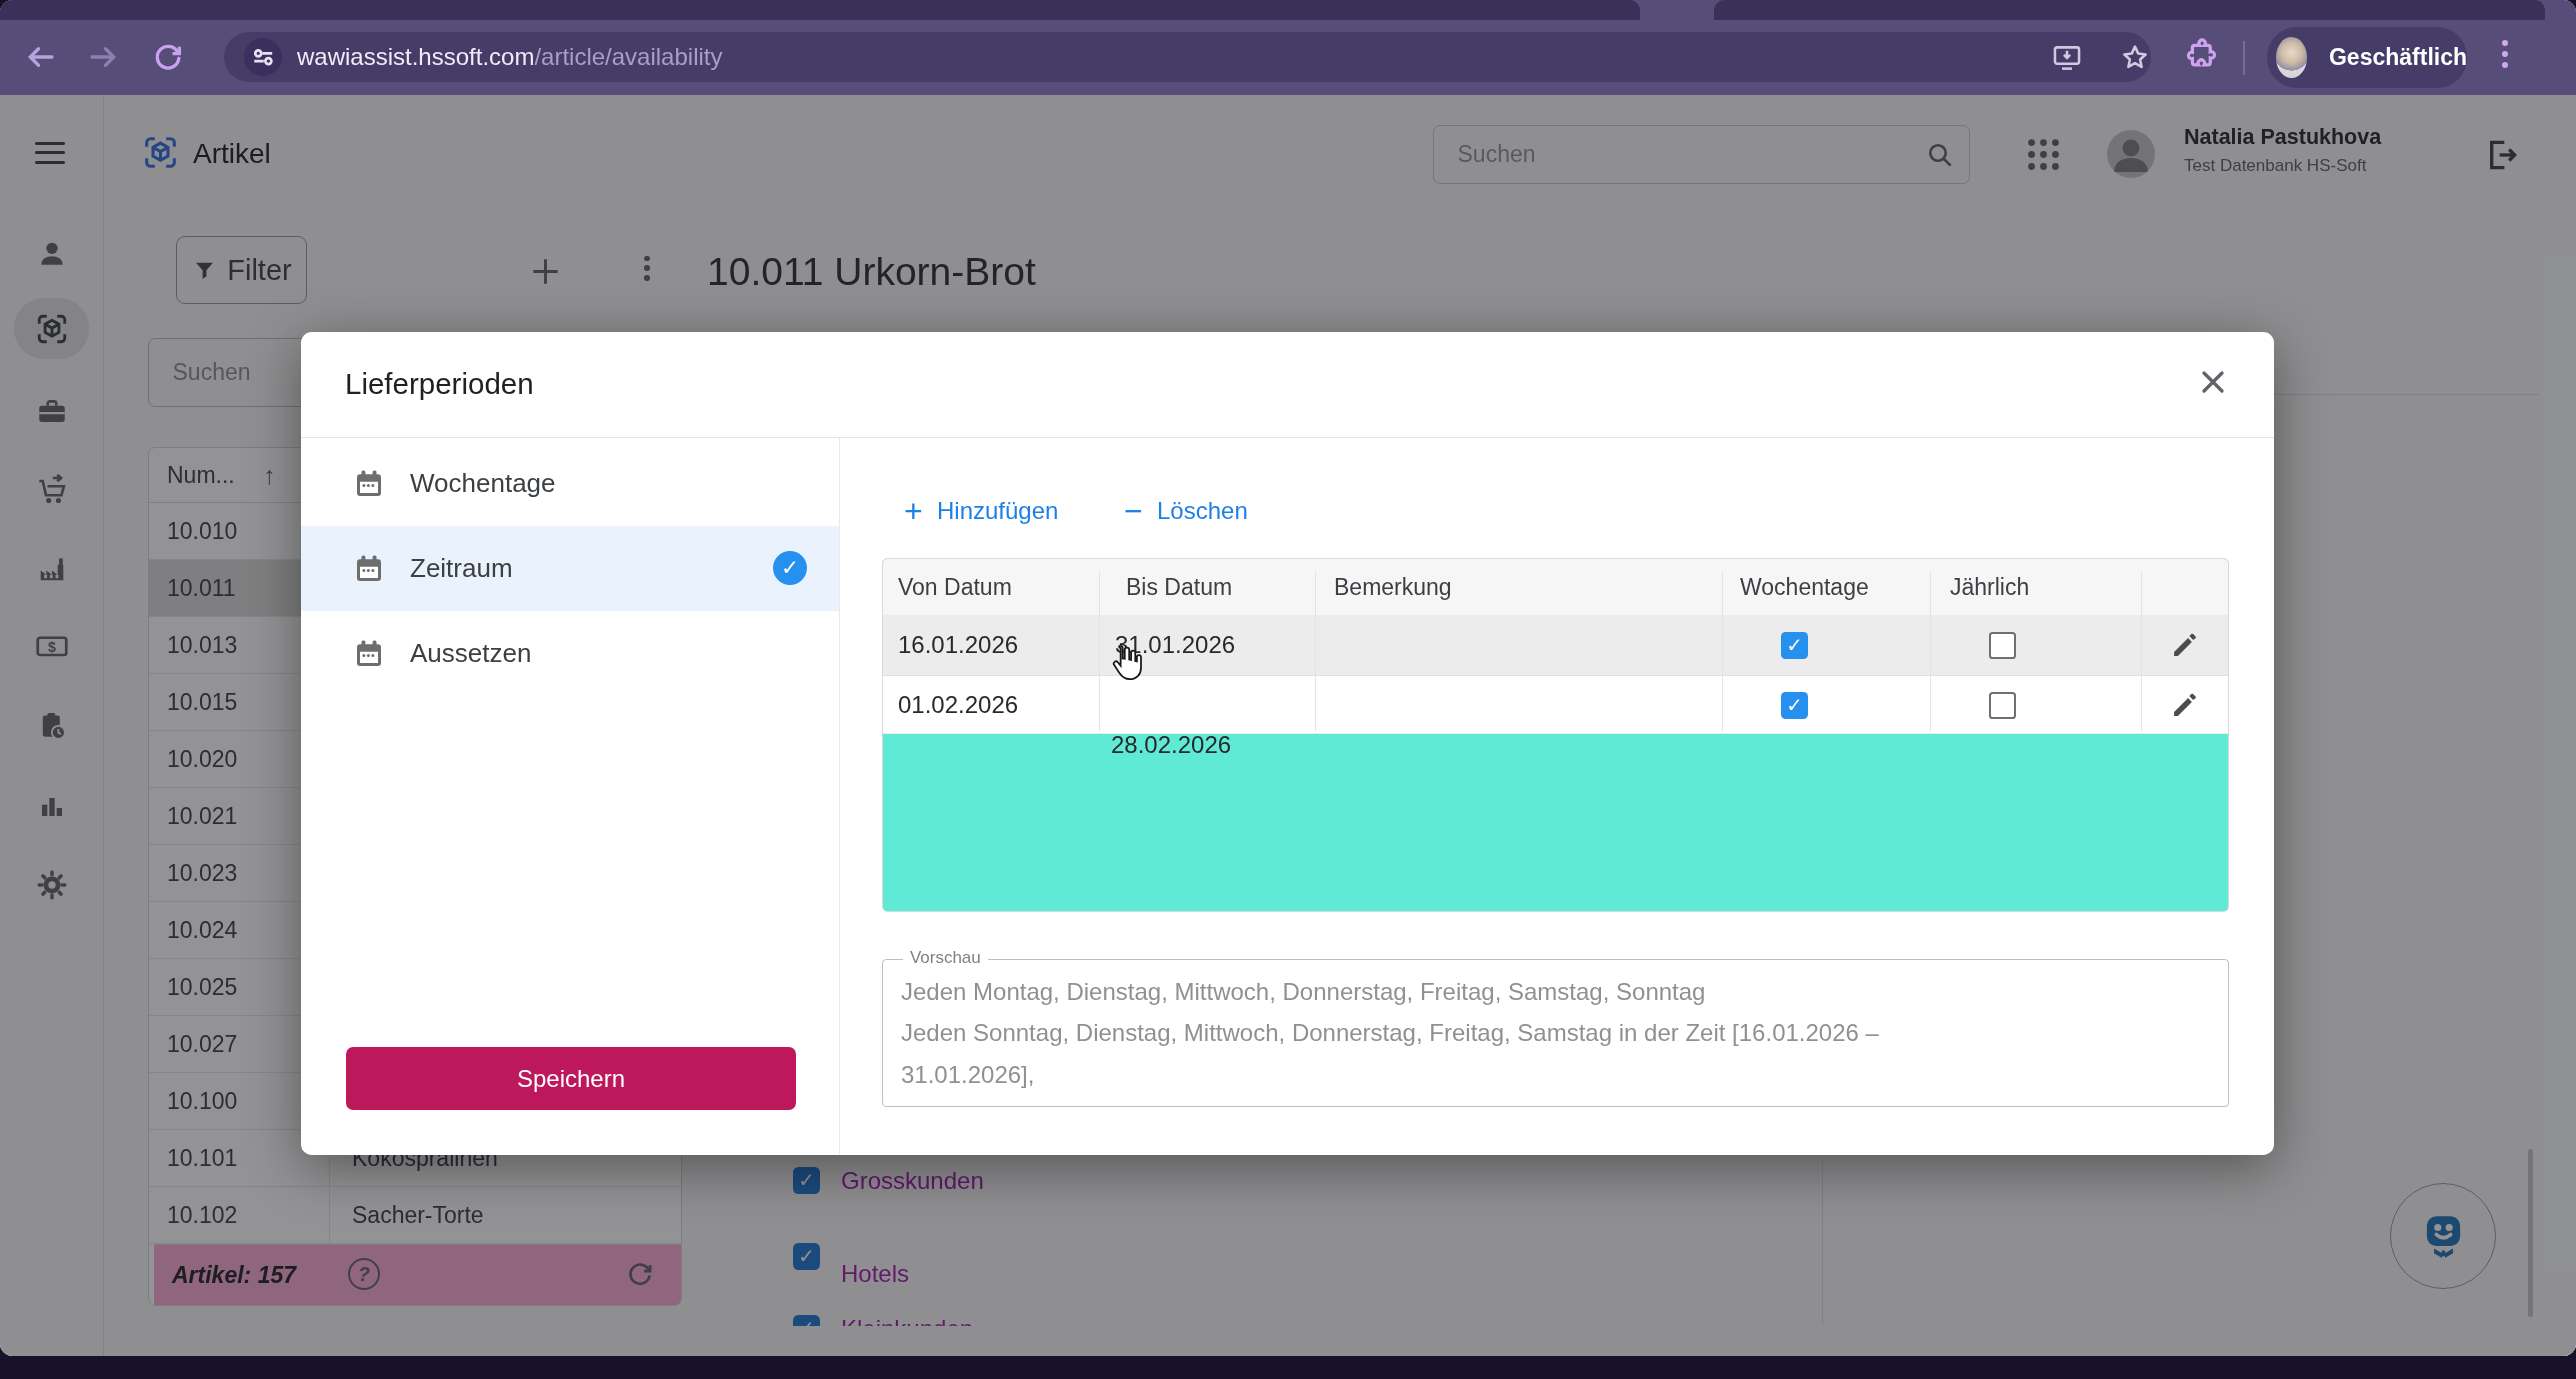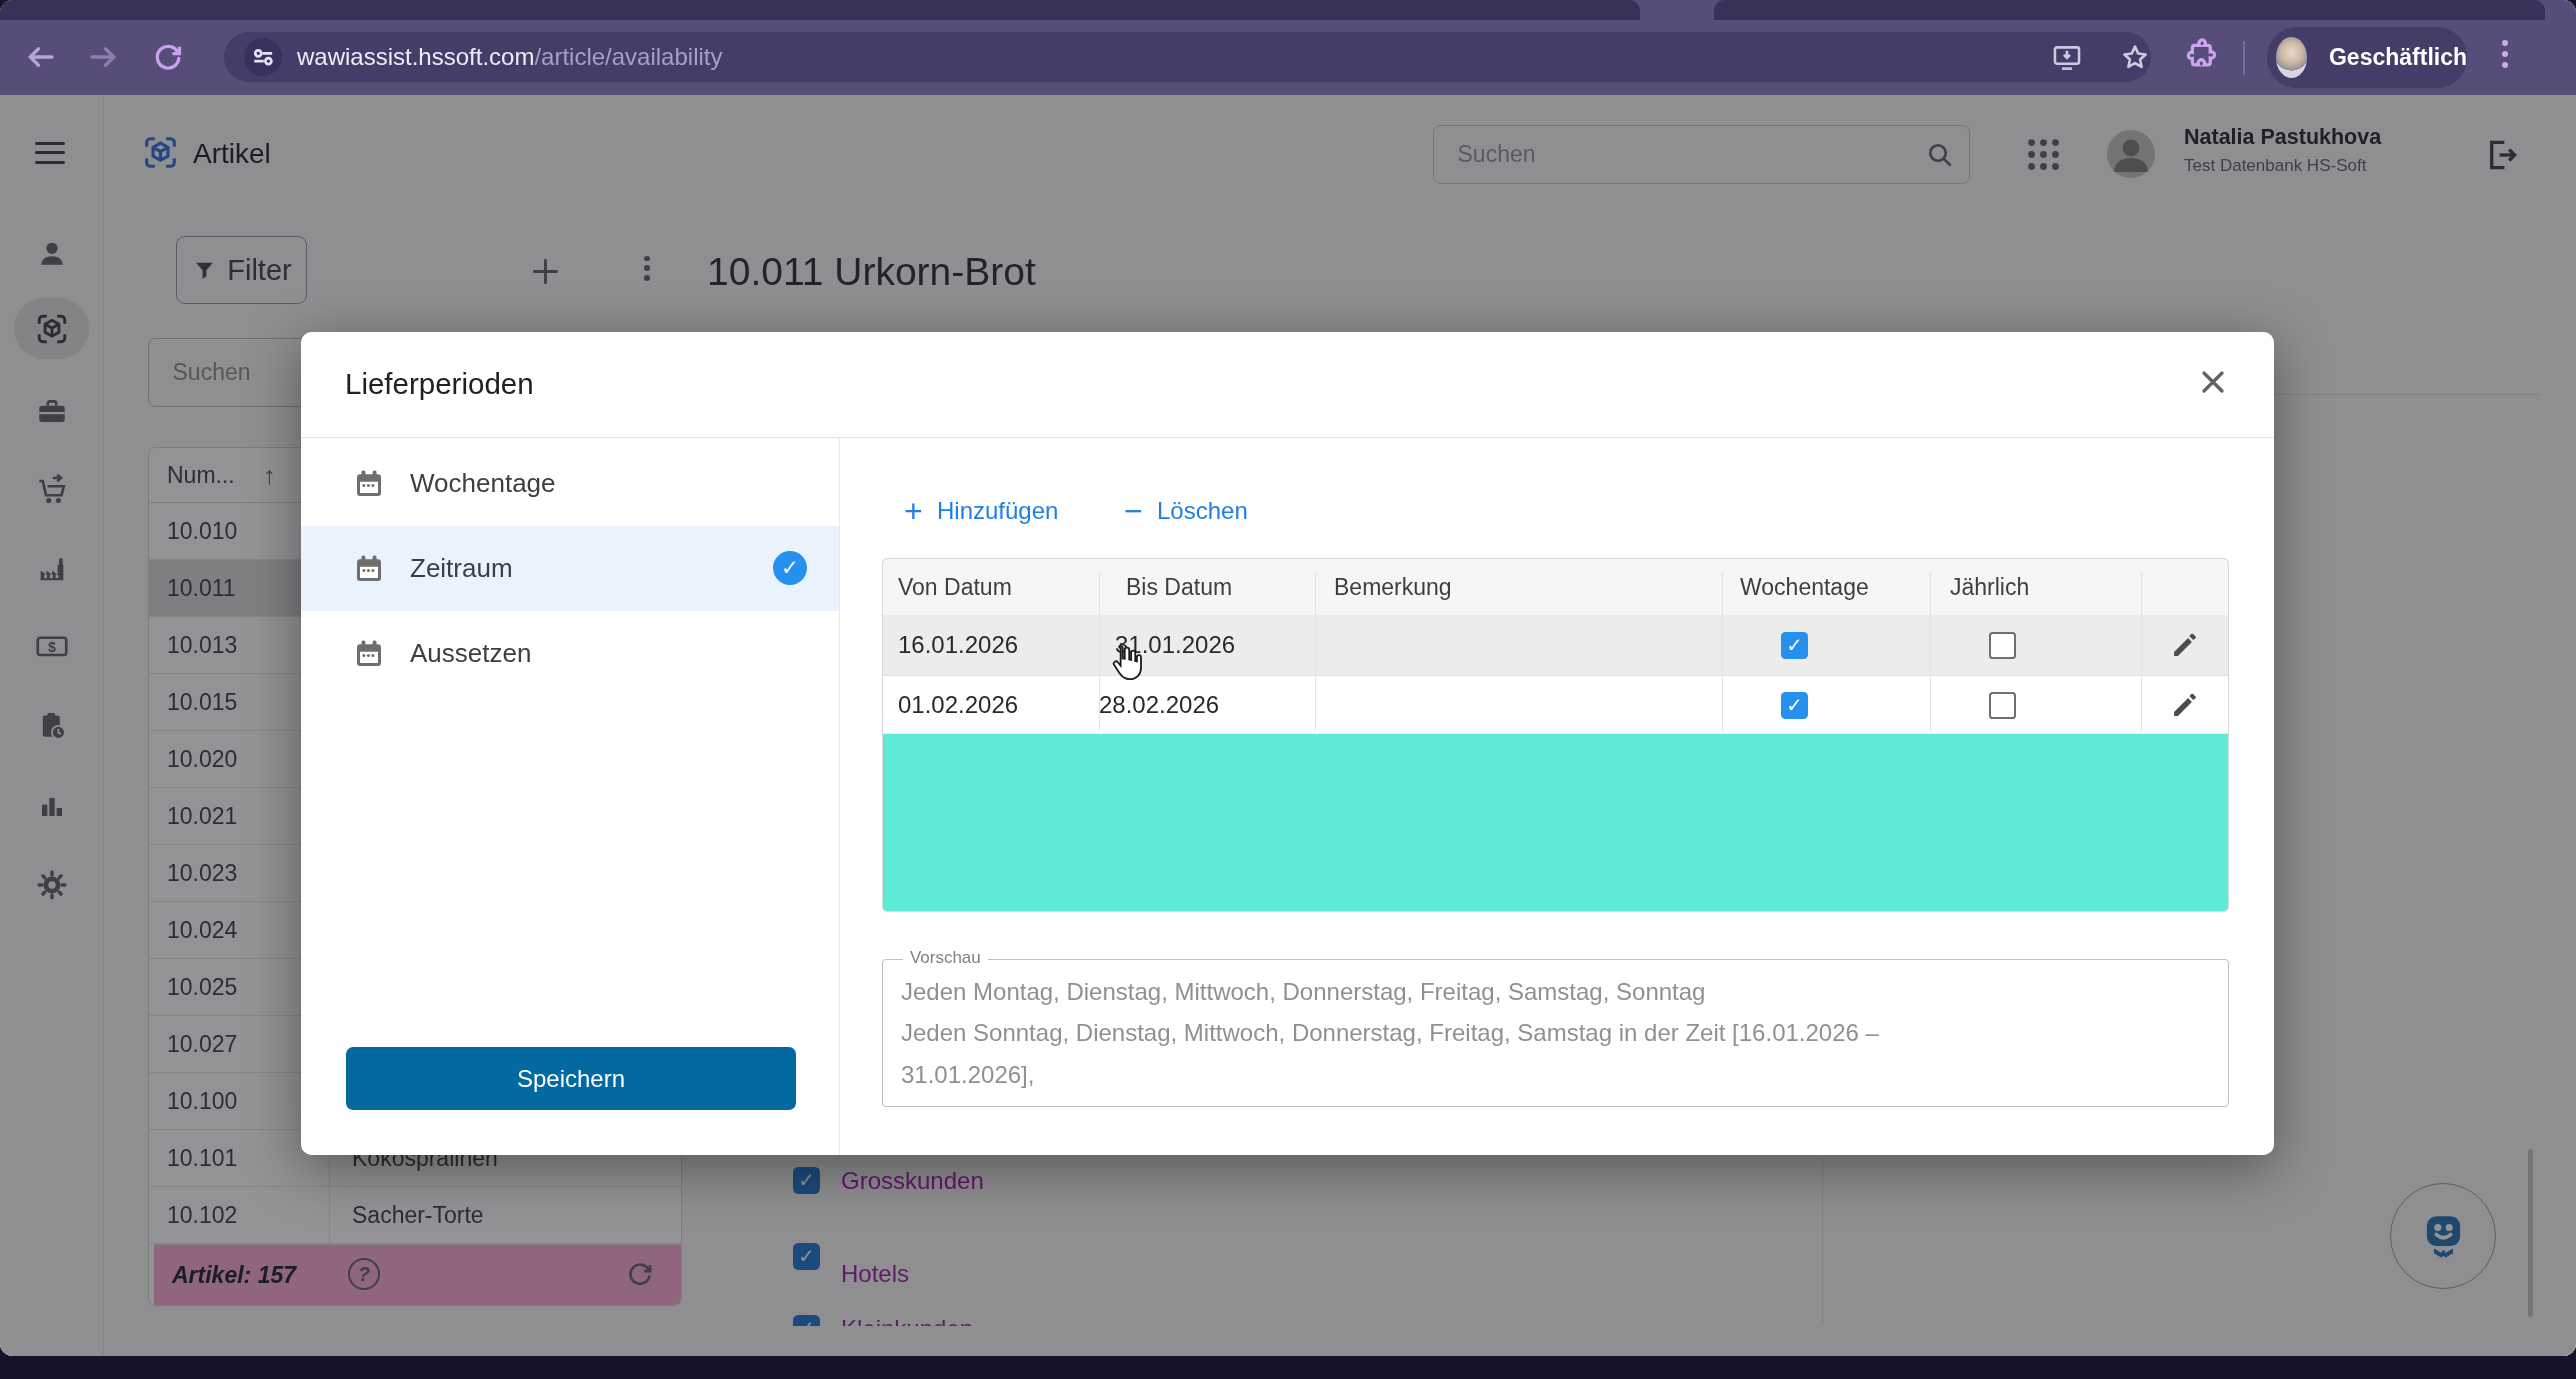--- a/index.html
+++ b/index.html
@@ -78,21 +78,21 @@
   #modal-title{position:absolute;left:44px;top:25px;height:54px;line-height:54px;font-size:29.5px;color:#202124;font-weight:500;}
   #modal-close{position:absolute;left:1894px;top:32px;width:36px;height:36px;}
   #modal-hdiv{position:absolute;left:0;top:105px;width:100%;height:0.9px;background:#e4e4e4;}
   #modal-vdiv{position:absolute;left:538px;top:106px;width:0.9px;height:717px;background:#e9e9e9;}
   .mnav{position:absolute;left:0;width:538px;height:85px;display:flex;align-items:center;}
   .mnav .cal{margin-left:50px;}
   .mnav .lbl{margin-left:23px;font-size:26px;color:#3c4043;}
   .mnav.sel{background:#e9f2fd;}
   #nav-check{position:absolute;left:472px;top:25px;width:34px;height:34px;border-radius:50%;background:#2590ee;
     color:#fff;text-align:center;line-height:34px;font-size:21.5px;}
-  #save-btn{position:absolute;left:45px;top:715px;width:450px;height:63px;border-radius:7.2px;background:#0369a1;
+  #save-btn{position:absolute;left:45px;top:715px;width:450px;height:63px;border-radius:7.2px;background:#be185d;
     color:#fff;font-size:24px;text-align:center;line-height:63px;font-weight:500;}
   .mlink{position:absolute;top:159px;height:39px;display:flex;align-items:center;gap:14.3px;color:#1e80e5;}
   .mlink .glyph{font-size:32px;line-height:32px;}
   .mlink .txt{font-size:24px;font-weight:500;}
   #ptable{position:absolute;left:581px;top:226px;width:1347px;height:354px;border:0.9px solid #d9d9d9;border-radius:5.4px;
     box-sizing:border-box;overflow:hidden;background:#5eead4;}
   #pt-head{position:absolute;left:0;top:0;width:100%;height:56px;background:#f6f6f7;border-bottom:0.9px solid #ddd;
     font-size:23px;color:#3c3f43;}
   .pt-h{position:absolute;top:0;height:56px;line-height:56px;}
   .pt-row{position:absolute;left:0;width:100%;font-size:24px;color:#27292c;}
@@ -466,21 +466,21 @@
             <div class="tcb" style="left:898px;top:17px;"><span>✓</span></div>
             <div class="tcb-off" style="left:1106px;top:17px;"></div>
             <div class="abs" style="left:1286px;top:14.3px;">
               <svg viewBox="0 0 24 24" width="32" height="32">
                   <path d="M3.8 17.3v2.9h2.9L17.2 9.7l-2.9-2.9zM19.9 7a.96.96 0 0 0 0-1.36l-1.8-1.8a.96.96 0 0 0-1.36 0l-1.5 1.5 2.9 2.9z" fill="#4d4d4d"></path>
                 </svg>
             </div>
           </div>
           <div class="pt-row" style="top:117px;height:58px;background:#fff;border-bottom:0.9px solid #ededed;box-sizing:border-box;">
             <div class="pt-cell" style="left:15px;">01.02.2026</div>
-            <div class="pt-cell" style="left:216px;">28.02.2026</div>
+            <div class="pt-cell" style="left:228px;margin-top:40px;">28.02.2026</div>
             <div class="pt-cell" style="left:451px;"></div>
             <div class="tcb" style="left:898px;top:16px;"><span>✓</span></div>
             <div class="tcb-off" style="left:1106px;top:16px;"></div>
             <div class="abs" style="left:1286px;top:12.5px;">
               <svg viewBox="0 0 24 24" width="32" height="32">
                   <path d="M3.8 17.3v2.9h2.9L17.2 9.7l-2.9-2.9zM19.9 7a.96.96 0 0 0 0-1.36l-1.8-1.8a.96.96 0 0 0-1.36 0l-1.5 1.5 2.9 2.9z" fill="#4d4d4d"></path>
                 </svg>
             </div>
           </div>
           <div class="colsep" style="left:216px;"></div>

